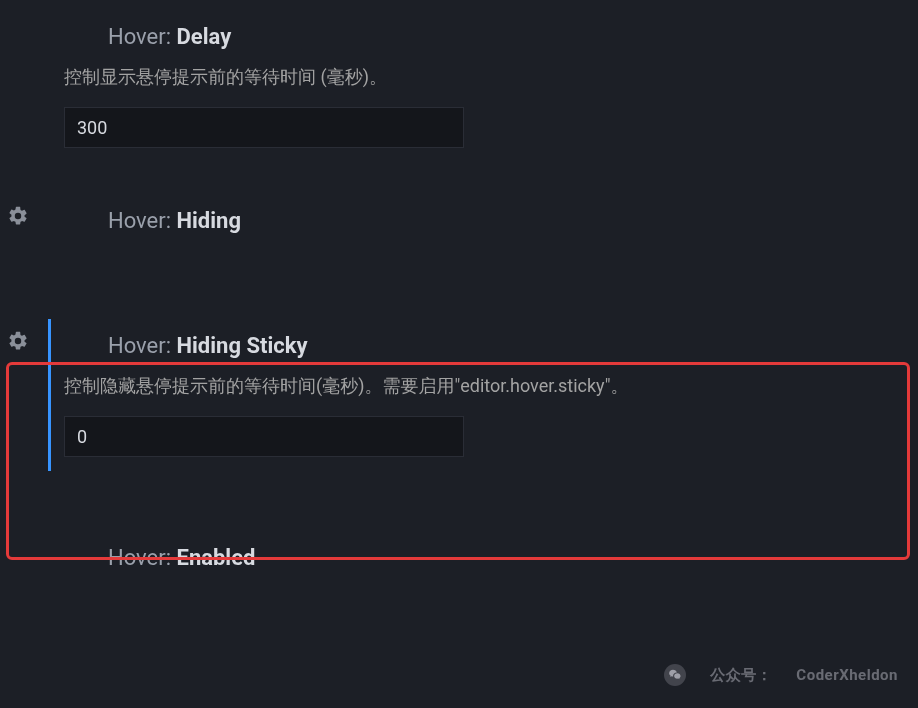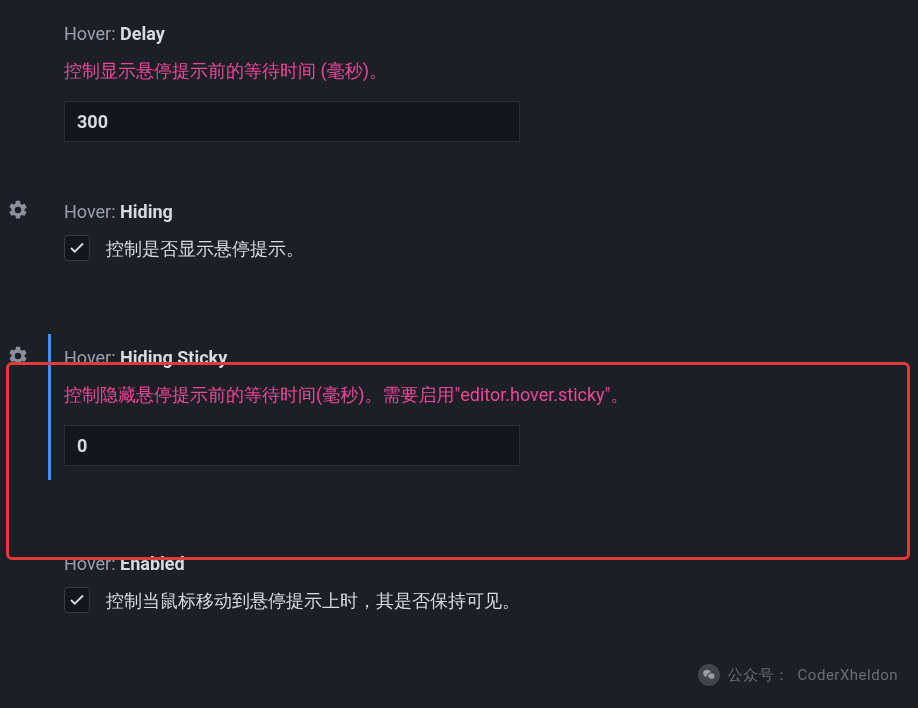--- a/index.html
+++ b/index.html
@@ -14,46 +14,46 @@
     }
     .settings-container {
       padding: 0 0 0 36px;
     }
     .setting-block {
       position: relative;
       padding: 14px 28px 18px 28px;
       margin-bottom: 6px;
     }
     .setting-title {
-      font-size: 18px;
+      font-size: 22px;
       font-weight: 400;
       color: #9aa0ab;
       margin-bottom: 10px;
       line-height: 1.5;
+      margin-left: 44px;
     }
     .setting-title .bold-part {
       font-weight: 700;
       color: #d7dae0;
     }
     .setting-desc {
       font-size: 18px;
-      color: #ec4899;
+      color: #a3a3a3;
       line-height: 1.55;
       margin-bottom: 16px;
     }
     .setting-input {
       background: #14161b;
       border: 1px solid #2a2d36;
       color: #d7dae0;
       font-size: 18px;
       padding: 9px 12px;
-      width: 456px;
+      width: 400px;
       outline: none;
       font-family: inherit;
-      font-weight: bold;
     }
     .checkbox-row {
       display: flex;
       align-items: center;
       gap: 16px;
     }
     .checkbox {
       width: 26px;
       height: 26px;
       background: #14161b;
@@ -105,24 +105,25 @@
       border: 3px solid #e43a3a;
       border-radius: 6px;
       pointer-events: none;
     }
     .watermark {
       position: absolute;
       bottom: 22px;
       right: 20px;
       display: flex;
       align-items: center;
-      gap: 8px;
+      gap: 24px;
       color: rgba(200,200,210,0.45);
       font-size: 15px;
       letter-spacing: 0.5px;
+      font-weight: bold;
     }
     .watermark-icon {
       width: 22px;
       height: 22px;
       border-radius: 50%;
       background: rgba(180,180,190,0.25);
       display: flex;
       align-items: center;
       justify-content: center;
     }
@@ -148,56 +149,40 @@
 
   <div class="setting-block" id="block-enabled">
     <div class="gear-icon">
       <svg viewBox="0 0 24 24">
           <path d="M19.14,12.94a7.07,7.07,0,0,0,.05-.94,7.07,7.07,0,0,0-.05-.94l2.03-1.58a.5.5,0,0,0,.12-.64l-1.92-3.32a.5.5,0,0,0-.61-.22l-2.39.96a7.22,7.22,0,0,0-1.62-.94l-.36-2.54A.5.5,0,0,0,13.9,2h-3.8a.5.5,0,0,0-.49.42L9.25,4.96a7.22,7.22,0,0,0-1.62.94l-2.39-.96a.5.5,0,0,0-.61.22L2.71,8.48a.5.5,0,0,0,.12.64l2.03,1.58a7.07,7.07,0,0,0-.05.94,7.07,7.07,0,0,0,.05.94L2.83,14.16a.5.5,0,0,0-.12.64l1.92,3.32a.5.5,0,0,0,.61.22l2.39-.96a7.22,7.22,0,0,0,1.62.94l.36,2.54a.5.5,0,0,0,.49.42h3.8a.5.5,0,0,0,.49-.42l.36-2.54a7.22,7.22,0,0,0,1.62-.94l2.39.96a.5.5,0,0,0,.61-.22l1.92-3.32a.5.5,0,0,0-.12-.64ZM12,15.5A3.5,3.5,0,1,1,15.5,12,3.5,3.5,0,0,1,12,15.5Z"></path>
         </svg>
     </div>
     <div class="setting-title">
       <span>Hover: </span><span class="bold-part">Hiding</span>
     </div>
-    <div class="checkbox-row">
-      <div class="checkbox">
-        <svg viewBox="0 0 24 24">
-            <polyline points="4 12 9 17 20 6"></polyline>
-          </svg>
-      </div>
-      <div class="checkbox-label">控制是否显示悬停提示。</div>
-    </div>
   </div>
 
   <div class="setting-block" id="block-hiding">
     <div class="gear-icon" style="top:24px">
       <svg viewBox="0 0 24 24">
           <path d="M19.14,12.94a7.07,7.07,0,0,0,.05-.94,7.07,7.07,0,0,0-.05-.94l2.03-1.58a.5.5,0,0,0,.12-.64l-1.92-3.32a.5.5,0,0,0-.61-.22l-2.39.96a7.22,7.22,0,0,0-1.62-.94l-.36-2.54A.5.5,0,0,0,13.9,2h-3.8a.5.5,0,0,0-.49.42L9.25,4.96a7.22,7.22,0,0,0-1.62.94l-2.39-.96a.5.5,0,0,0-.61.22L2.71,8.48a.5.5,0,0,0,.12.64l2.03,1.58a7.07,7.07,0,0,0-.05.94,7.07,7.07,0,0,0,.05.94L2.83,14.16a.5.5,0,0,0-.12.64l1.92,3.32a.5.5,0,0,0,.61.22l2.39-.96a7.22,7.22,0,0,0,1.62.94l.36,2.54a.5.5,0,0,0,.49.42h3.8a.5.5,0,0,0,.49-.42l.36-2.54a7.22,7.22,0,0,0,1.62-.94l2.39.96a.5.5,0,0,0,.61-.22l1.92-3.32a.5.5,0,0,0-.12-.64ZM12,15.5A3.5,3.5,0,1,1,15.5,12,3.5,3.5,0,0,1,12,15.5Z"></path>
         </svg>
     </div>
     <div class="modified-bar"></div>
     <div class="setting-title">
       <span>Hover: </span><span class="bold-part">Hiding Sticky</span>
     </div>
     <div class="setting-desc">控制隐藏悬停提示前的等待时间(毫秒)。需要启用"editor.hover.sticky"。</div>
     <input class="setting-input" type="text" value="0" style="">
   </div>
 
   <div class="setting-block" id="block-sticky">
     <div class="setting-title">
       <span>Hover: </span><span class="bold-part">Enabled</span>
     </div>
-    <div class="checkbox-row">
-      <div class="checkbox">
-        <svg viewBox="0 0 24 24">
-            <polyline points="4 12 9 17 20 6"></polyline>
-          </svg>
-      </div>
-      <div class="checkbox-label">控制当鼠标移动到悬停提示上时，其是否保持可见。</div>
-    </div>
   </div>
 
 </div>
 
 <div class="highlight-box" style="left:6px; top:362px; width:904px; height:198px;"></div>
 
 <div class="watermark">
   <div class="watermark-icon">
     <svg viewBox="0 0 24 24">
         <path d="M8.5 3C4.9 3 2 5.6 2 8.8c0 1.8 1 3.4 2.5 4.5l-.6 2 2.3-1.2c.7.2 1.5.3 2.3.3h.4c-.1-.4-.2-.9-.2-1.3 0-3 2.8-5.4 6.3-5.4h.3C14.7 5 11.9 3 8.5 3zm7.5 6c-3.1 0-5.5 2.1-5.5 4.7S12.9 18.3 16 18.3c.6 0 1.2-.1 1.8-.2l2 1-.5-1.7c1.3-.9 2.2-2.2 2.2-3.8 0-2.6-2.4-4.7-5.5-4.7z"></path>

